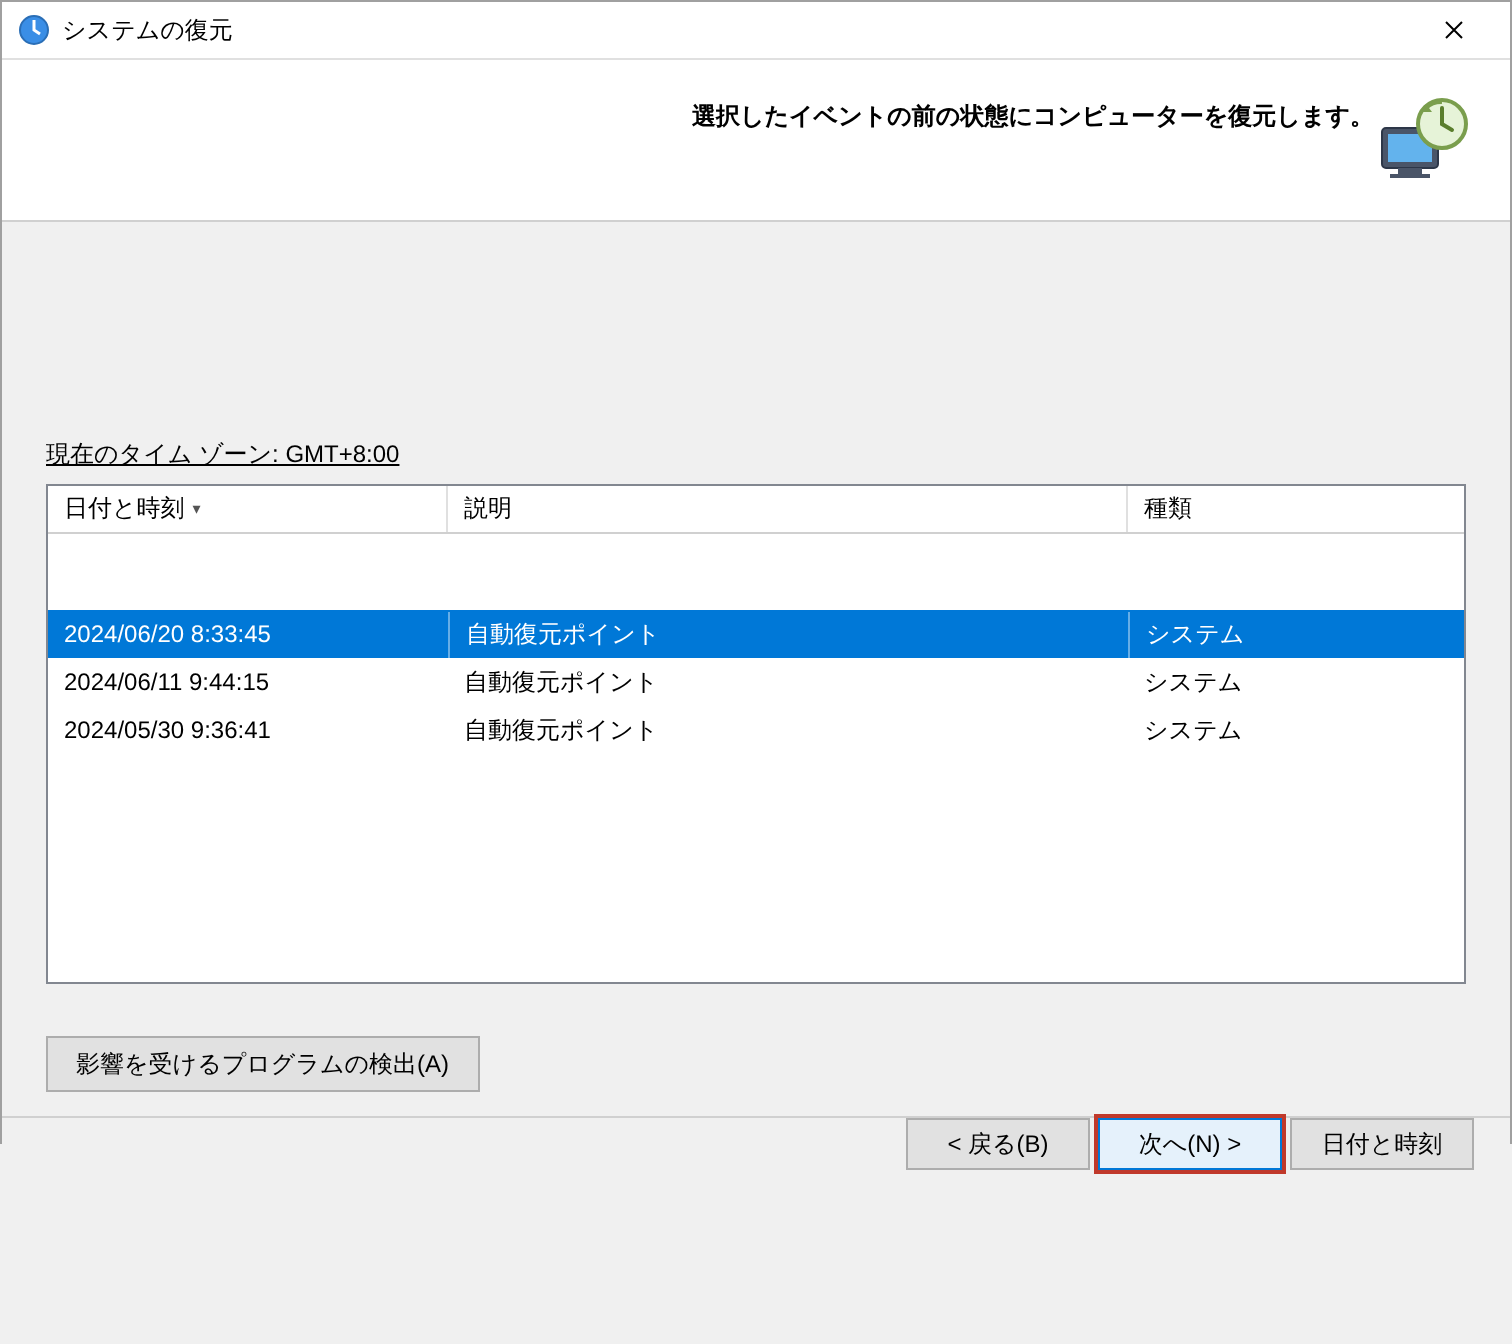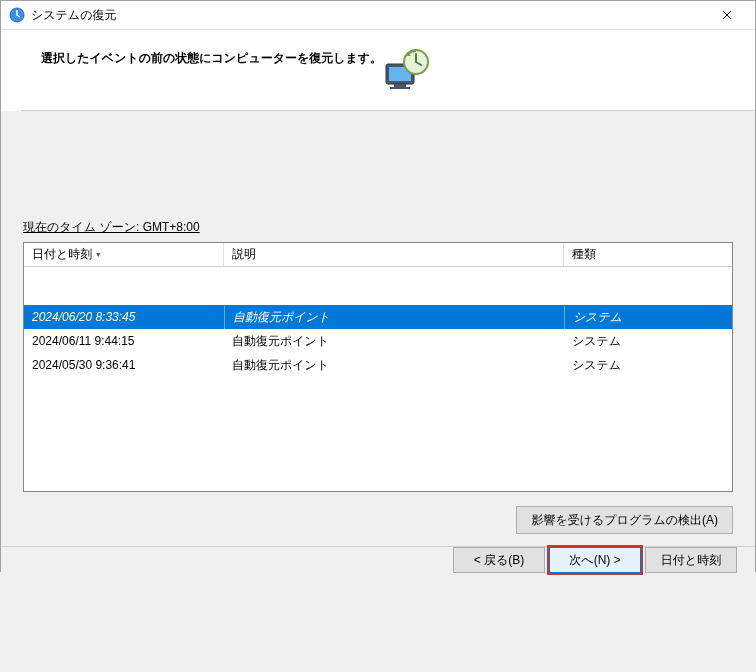--- a/index.html
+++ b/index.html
@@ -40,24 +40,23 @@
       align-items: center;
       justify-content: center;
       font-size: 14px;
       cursor: pointer;
     }
     .header {
       height: 100px;
       padding: 16px 20px;
       display: flex;
       align-items: flex-start;
-      justify-content: flex-start;
+      justify-content: flex-end;
       border-bottom: 1px solid #d0d0d0;
       background: #fff;
-      margin-left: 20px;
     }
     .header-text { font-size: 12px; font-weight: bold; padding-top: 4px;}
     .header-icon { width: 48px; height: 48px; }
     .content {
       flex: 1;
       background: #f0f0f0;
       padding: 18px 22px 12px 22px;
       display: flex;
       flex-direction: column;
     }
@@ -93,30 +92,30 @@
       font-size: 8px;
       margin-left: 4px;
       color: #555;
     }
     .tbody { flex: 1; }
     .row {
       display: flex;
       height: 24px;
       align-items: center;
     }
-    .row.selected { background: #0078d7; color: #fff; font-style: italic; }
+    .row.selected { background: #0078d7; color: #fff; }
     .td { padding: 3px 8px; font-size: 12px; overflow: hidden; white-space: nowrap;}
     .td-date { width: 200px; }
     .td-desc { width: 340px; }
     .td-type { flex: 1; }
     .row.selected .td-desc, .row.selected .td-type { border-left: 1px solid rgba(255,255,255,0.4);}
     .scan-row {
       display: flex;
-      justify-content: flex-end;
-      margin-top: 14px;
+      justify-content: flex-start;
+      margin-top: 26px;
     }
     .scan-btn {
       height: 28px;
       padding: 0 14px;
       border: 1px solid #adadad;
       background: #e1e1e1;
       font-size: 12px;
       font-family: inherit;
       cursor: pointer;
     }

